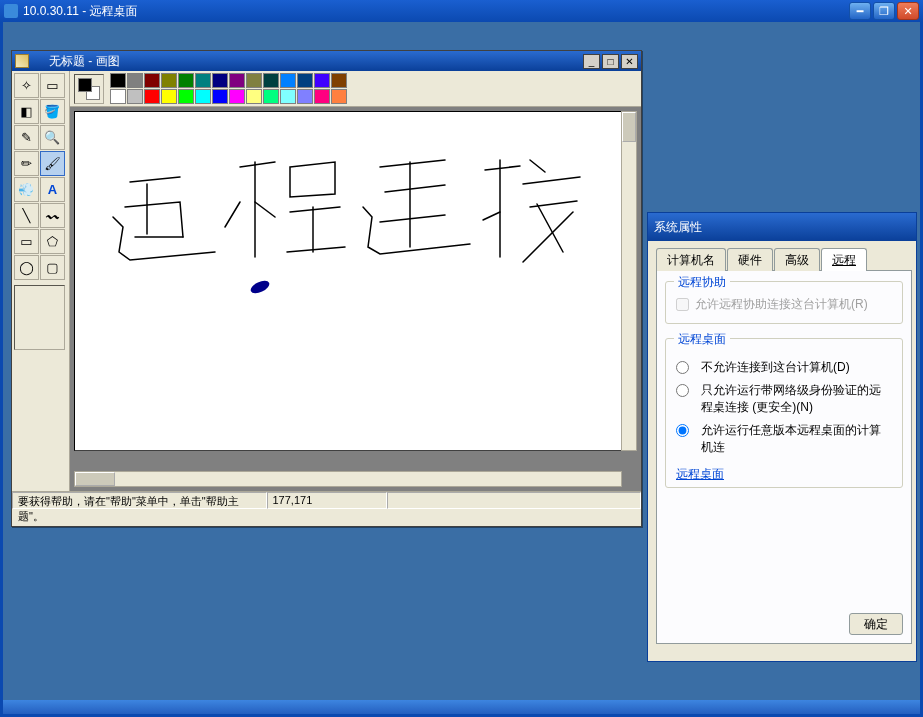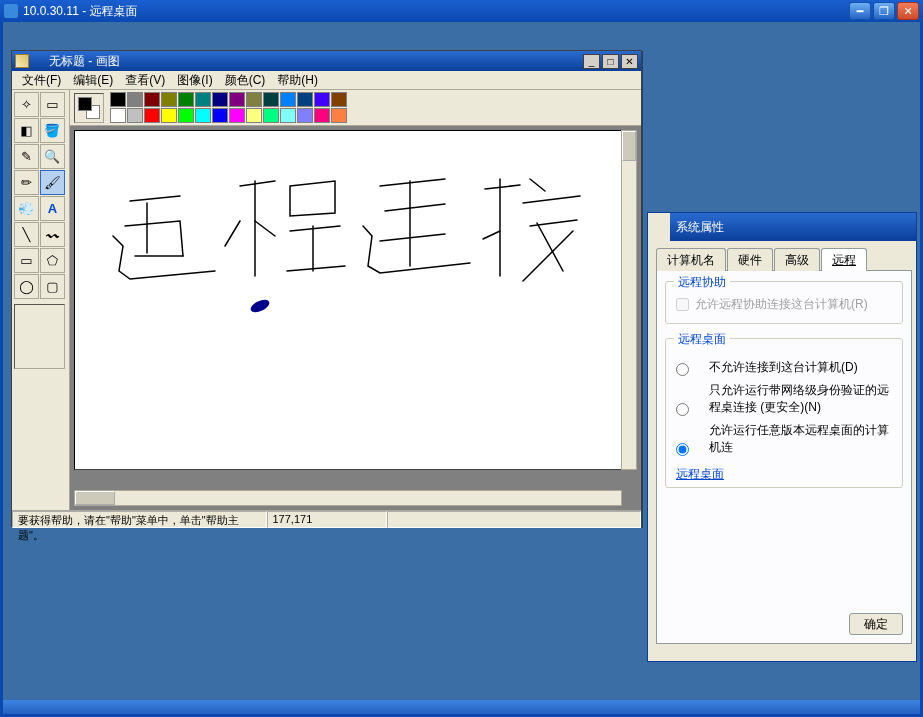--- a/index.html
+++ b/index.html
@@ -59,31 +59,31 @@
 .paint-status .cell.help { flex:1; width:370px;}
 .paint-status .cell.coord { width:120px;}
 .paint-status .cell.last { flex:1;}
 
 
 .stroke { stroke:#000; stroke-width:1.5; fill:none; stroke-linecap:round;}
 .blob { fill:#00008b; }
 
 
 .sysprop { position:absolute; top:190px; right:3px; width:270px; height:450px; background:#ece9d8; border:1px solid #0a3f99; font-size:12px; }
-.sysprop-titlebar { height:20px; background: linear-gradient(to bottom,#2a6bd0,#0a3f99); color:#fff; display:flex; align-items:center; padding:14px 6px; font-size:12px;margin-left:22px;}
+.sysprop-titlebar { height:20px; background: linear-gradient(to bottom,#2a6bd0,#0a3f99); color:#fff; display:flex; align-items:center; padding:14px 6px; font-size:12px;}
 .sysprop-body { padding:6px 4px 4px 8px; }
 .tabs { display:flex; position:relative; top:1px; z-index:2;}
 .tab { padding:3px 10px 2px 10px; background:#ece9d8; border:1px solid #919b9c; border-bottom:none; margin-right:1px; cursor:pointer; border-radius:3px 3px 0 0; font-size:12px;}
 .tab.active { background:#ffffff; position:relative;text-decoration:underline; }
 .tabpanel { border:1px solid #919b9c; background:#fcfcfe; padding:10px 8px; height:374px; position:relative; }
 .groupbox { border:1px solid #d0d0bf; border-radius:3px; padding:14px 10px 10px 10px; margin-bottom:14px; position:relative;}
 .groupbox .gtitle { position:absolute; top:-8px; left:8px; background:#fcfcfe; padding:0 4px; font-size:12px; color:#0046d5;}
 .chk { display:flex; align-items:center; gap:6px; color:#a0a0a0; font-size:12px;}
 .chk input { margin:0;}
-.radio-row { display:flex; align-items:flex-end; gap:20px; margin:6px 0; font-size:12px;}
+.radio-row { display:flex; align-items:flex-start; gap:12px; margin:6px 0; font-size:12px;}
 .radio-row input { margin-top:2px;}
 .hint { font-size:12px; margin-bottom:8px;}
 .link { color:#0046d5; text-decoration:underline; cursor:pointer; font-size:12px;}
 .sysprop-footer { position:absolute; bottom:8px; right:8px; display:flex; gap:6px;}
 .btn { min-width:54px; height:22px; background:#ece9d8; border:1px solid #919b9c; border-radius:3px; font-size:12px; cursor:pointer; padding:0 10px;}
 </style>
 </head>
 <body>
 
 <div class="rdp-window">
@@ -108,28 +108,20 @@
 
     <div class="paint-window">
       <div class="paint-titlebar">
         <div class="picon"></div>
         <div class="ptitle">无标题 - 画图</div>
         <div class="pbtns">
           <div class="pbtn">_</div>
           <div class="pbtn">□</div>
           <div class="pbtn">✕</div>
         </div>
-      </div>
-      <div class="paint-menubar">
-        <div class="mitem">文件(F)</div>
-        <div class="mitem">编辑(E)</div>
-        <div class="mitem">查看(V)</div>
-        <div class="mitem">图像(I)</div>
-        <div class="mitem">颜色(C)</div>
-        <div class="mitem">帮助(H)</div>
       </div>
       <div class="paint-body">
         <div class="toolbox">
           <div class="tool">✧</div>
           <div class="tool">▭</div>
           <div class="tool">◧</div>
           <div class="tool">🪣</div>
           <div class="tool">✎</div>
           <div class="tool">🔍</div>
           <div class="tool">✏</div>

